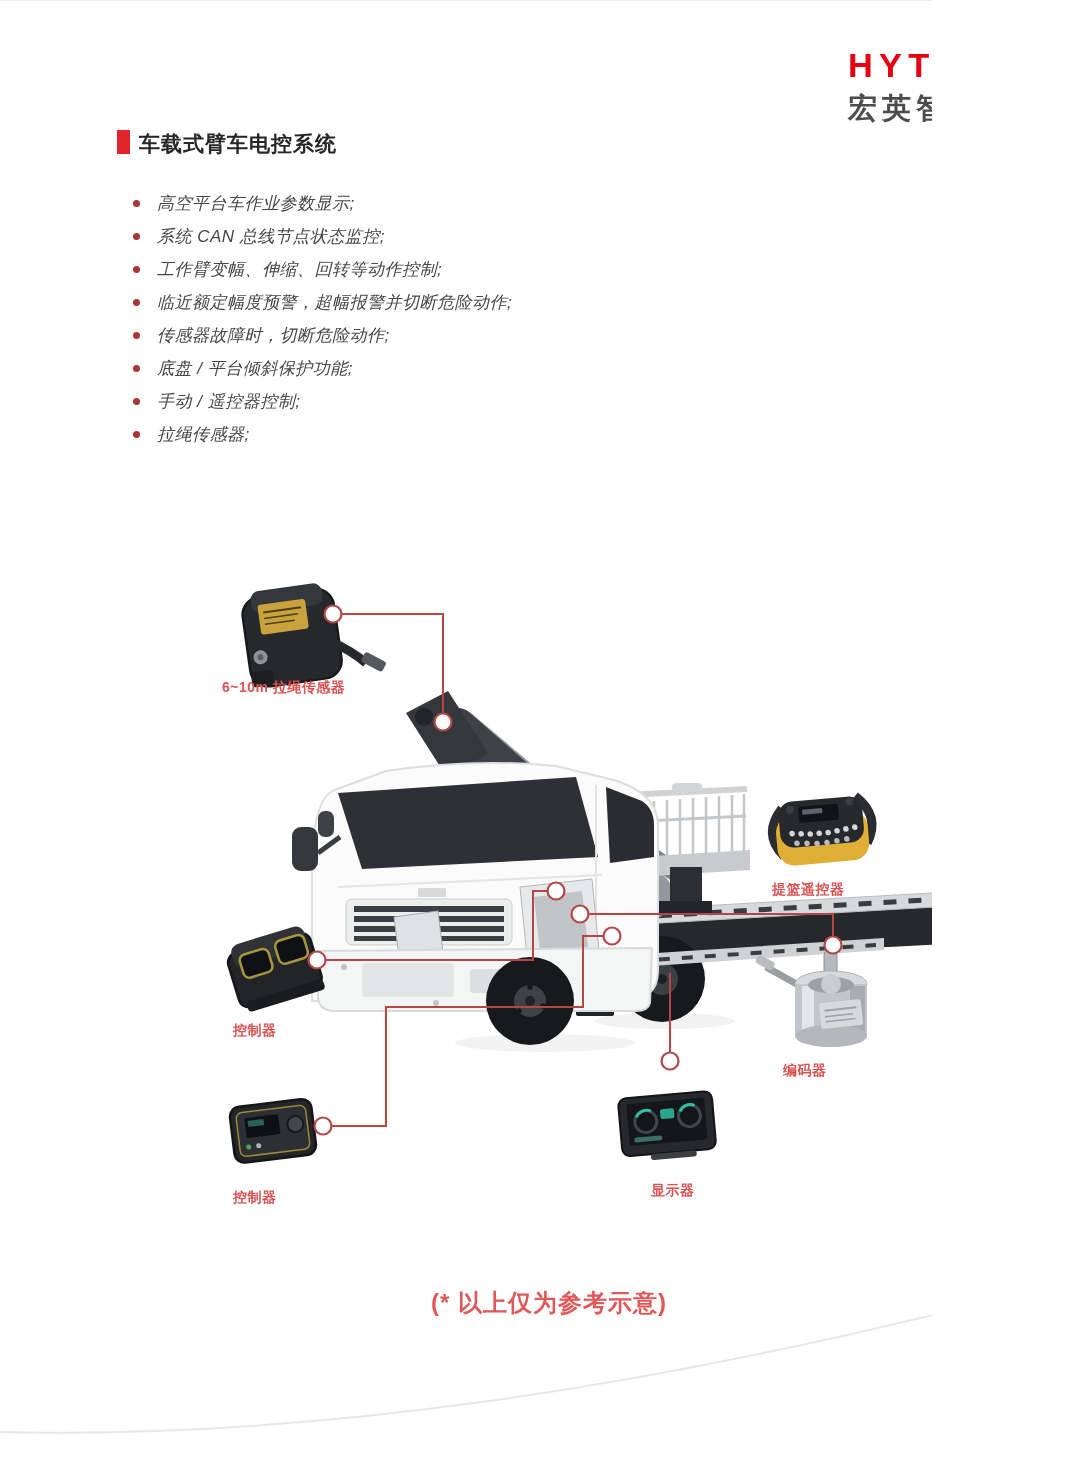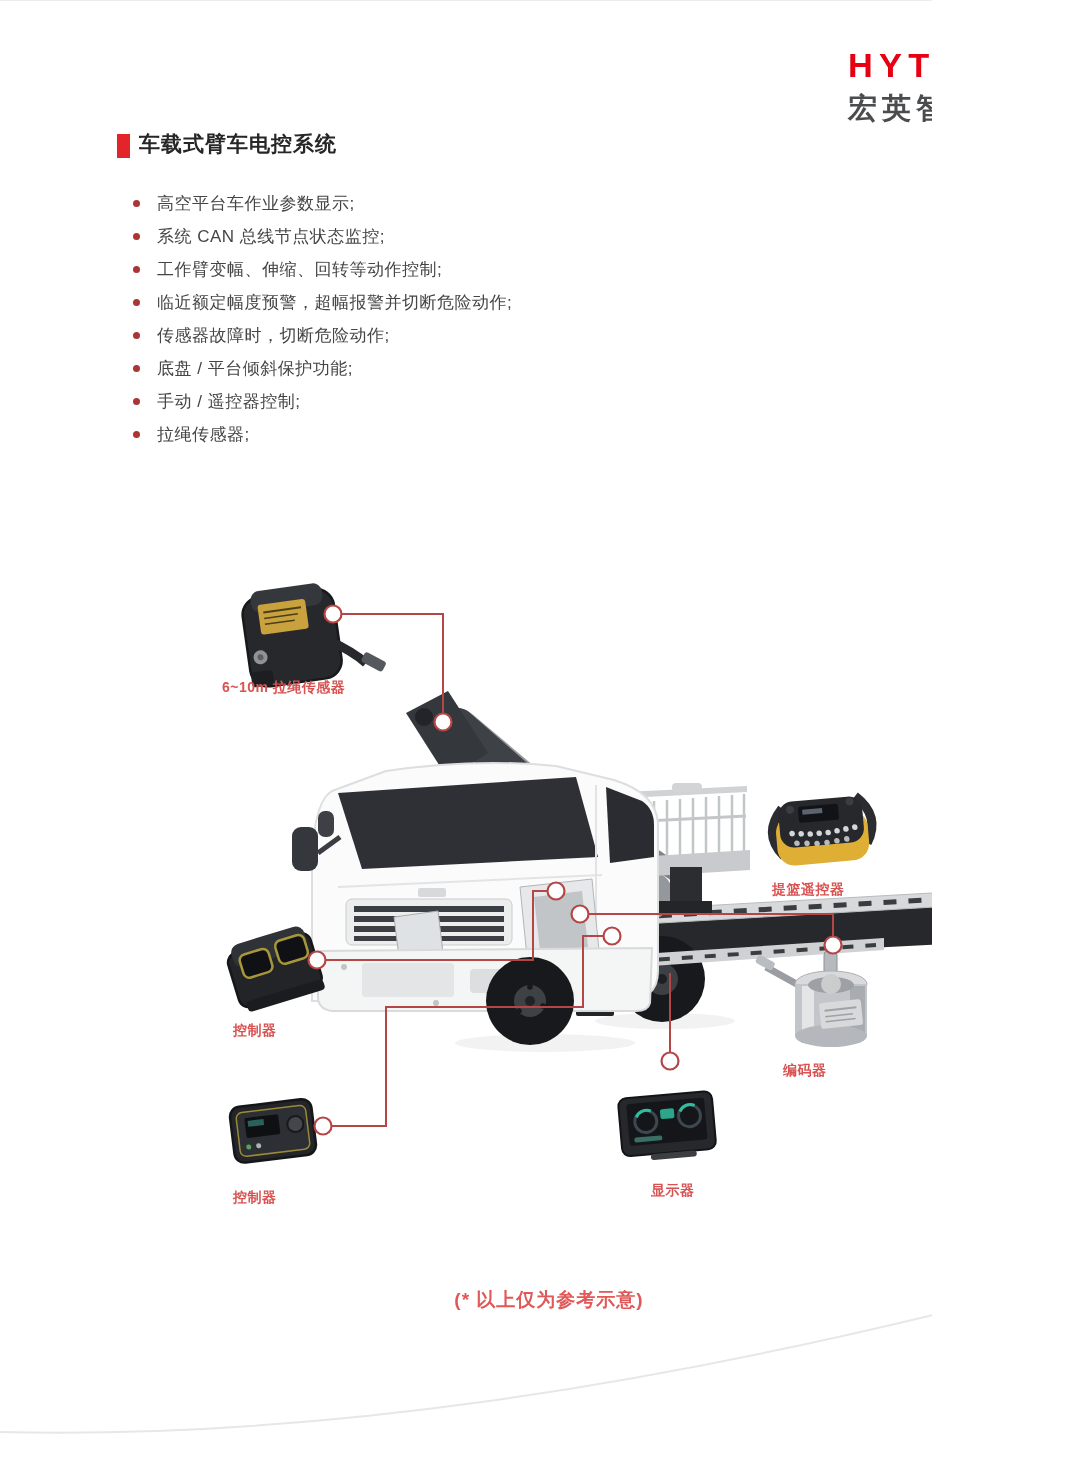--- a/index.html
+++ b/index.html
@@ -15,42 +15,42 @@
   }
   
   #logo{position:absolute;left:848px;top:48px;width:190px;}
   #logo .brand{
     color:#e60012;font-size:33px;font-weight:800;letter-spacing:6px;line-height:1;
     display:inline-block;transform:scaleX(1.04);transform-origin:left;
   }
   #logo .tm{color:#5a5a5a;font-size:10px;font-weight:700;vertical-align:top;letter-spacing:0;}
   #logo .cn{color:#4b4c4e;font-size:29px;font-weight:700;letter-spacing:5px;margin-top:12px;line-height:1;}
   
-  #section-header{position:absolute;left:117px;top:129px;display:flex;align-items:flex-end;}
+  #section-header{position:absolute;left:117px;top:129px;display:flex;align-items:flex-start;}
   #section-header .bar{width:13px;height:24px;background:#e3242b;margin-right:9px;}
   #section-header .title{font-size:21px;font-weight:700;color:#262626;letter-spacing:1px;}
   
-  #features{position:absolute;left:133px;top:186px;list-style:none;margin:0;padding:0;}
+  #features{position:absolute;left:133px;top:186px;list-style:none;margin:0;padding:0;font-style:italic;}
   #features li{display:flex;align-items:center;height:33px;}
   #features .dot{width:7px;height:7px;border-radius:50%;background:#ab3434;margin-right:17px;flex:0 0 auto;}
   #features .ftext{font-size:17px;color:#454545;letter-spacing:0.5px;}
   
   .diagram-label{
     position:absolute;color:#d95252;font-weight:700;font-size:14px;letter-spacing:0.5px;white-space:nowrap;
   }
   #label-rope{left:222px;top:678px;}
   #label-remote{left:772px;top:880px;}
   #label-encoder{left:783px;top:1061px;}
   #label-ctrl-front{left:233px;top:1021px;}
   #label-ctrl-rear{left:233px;top:1188px;}
   #label-display{left:651px;top:1181px;}
   
   #footer-note{
     position:absolute;left:0;top:1286px;width:1080px;text-align:center;padding-left:18px;box-sizing:border-box;
-    color:#e05858;font-size:19px;font-weight:700;letter-spacing:1px;
+    color:#e05858;font-size:24px;font-weight:700;letter-spacing:1px;
   }
   svg{position:absolute;left:0;top:0;}
   .callout{stroke:#b64545;stroke-width:2;fill:none;}
   .callout-dot{stroke:#b64545;stroke-width:2.2;fill:#ffffff;}
 </style>
 </head>
 <body>
 
 <div id="page">
 

